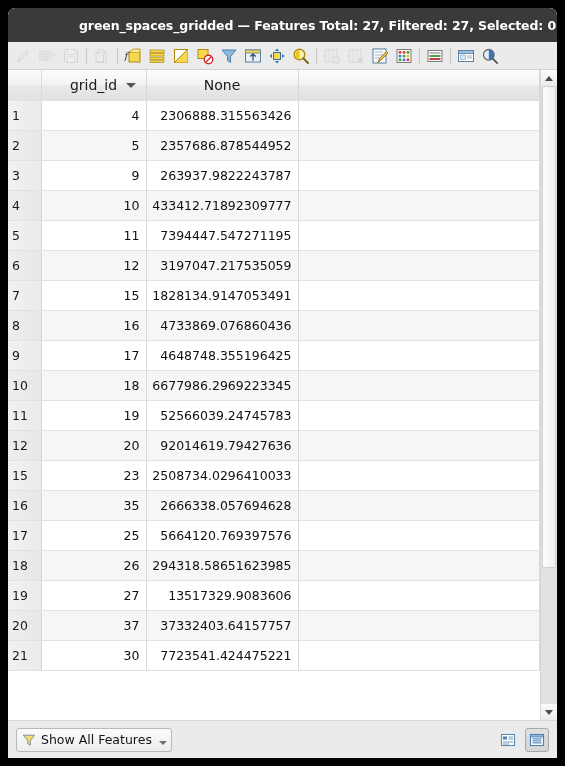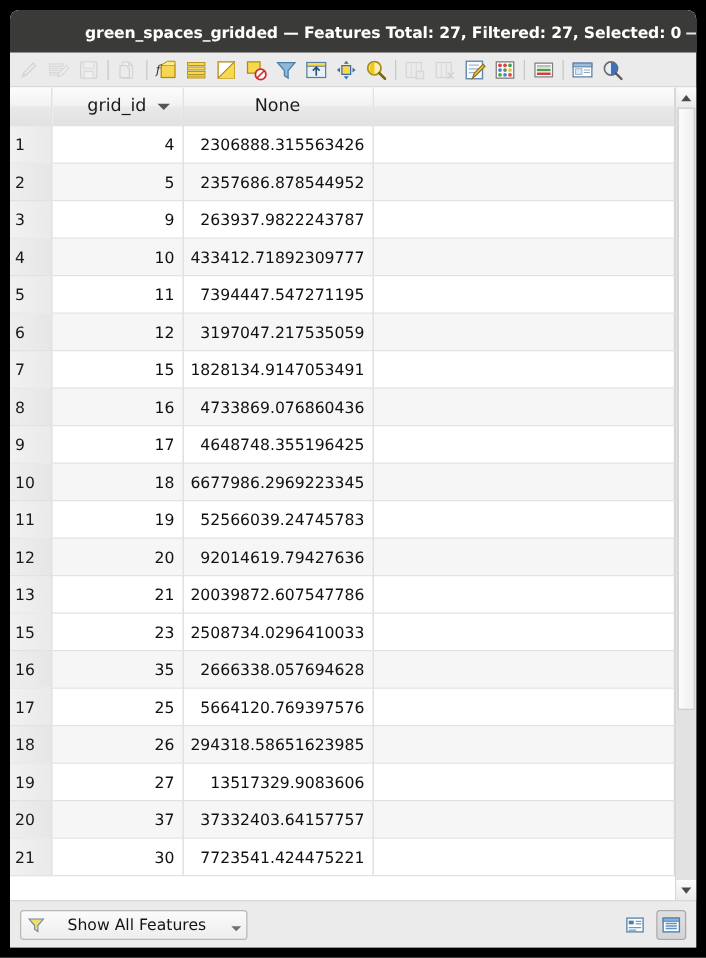--- a/index.html
+++ b/index.html
@@ -21,21 +21,21 @@
     overflow: hidden;
   }
 
   
   .titlebar {
     height: 34px; flex: 0 0 34px;
     background: #3a3a38;
     border-radius: 7px 7px 0 0;
     display: flex; align-items: center;
     position: relative;
-    padding: 0 4px;
+    padding: 0 15px;
   }
   .title-text {
     flex: 1;
     text-align: center;
     color: #ffffff;
     font-size: 12.5px;
     font-weight: bold;
     letter-spacing: -0.1px;
     white-space: nowrap;
     padding-left: 56px;
@@ -190,21 +190,21 @@
   .statusbar {
     flex: 0 0 38px; height: 38px;
     background: #ebebeb;
     border-top: 1px solid #d8d8d8;
     display: flex; align-items: center;
     padding: 0 8px;
   }
   .filter-btn {
     height: 24px;
     display: flex; align-items: center;
-    gap: 18px;
+    gap: 5px;
     padding: 0 4px 0 5px;
     background: linear-gradient(to bottom, #fbfbfb, #ededed);
     border: 1px solid #b9b9b9;
     border-radius: 3px;
     cursor: pointer;
     font-size: 12.5px;
     color: #141414;
   }
   .filter-btn .caret {
     width: 0; height: 0;
@@ -499,26 +499,20 @@
               <td class="num">52566039.24745783</td>
               <td class="blank"></td>
             </tr>
             <tr class="even">
               <td class="rownum">12</td>
               <td class="num">20</td>
               <td class="num">92014619.79427636</td>
               <td class="blank"></td>
             </tr>
             <tr class="odd">
-              <td class="rownum">13</td>
-              <td class="num">21</td>
-              <td class="num">20039872.607547786</td>
-              <td class="blank"></td>
-            </tr>
-            <tr class="odd">
               <td class="rownum">15</td>
               <td class="num">23</td>
               <td class="num">2508734.0296410033</td>
               <td class="blank"></td>
             </tr>
             <tr class="even">
               <td class="rownum">16</td>
               <td class="num">35</td>
               <td class="num">2666338.057694628</td>
               <td class="blank"></td>

